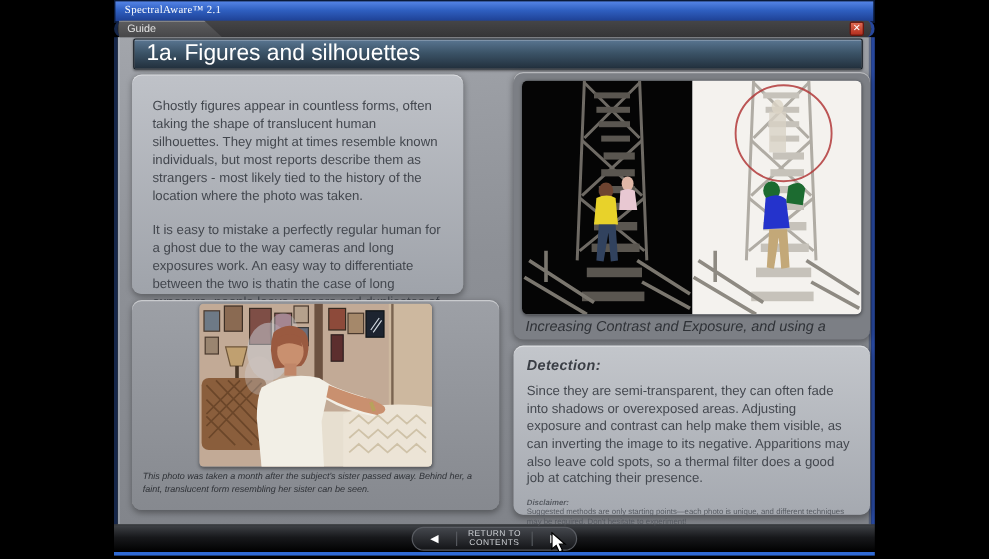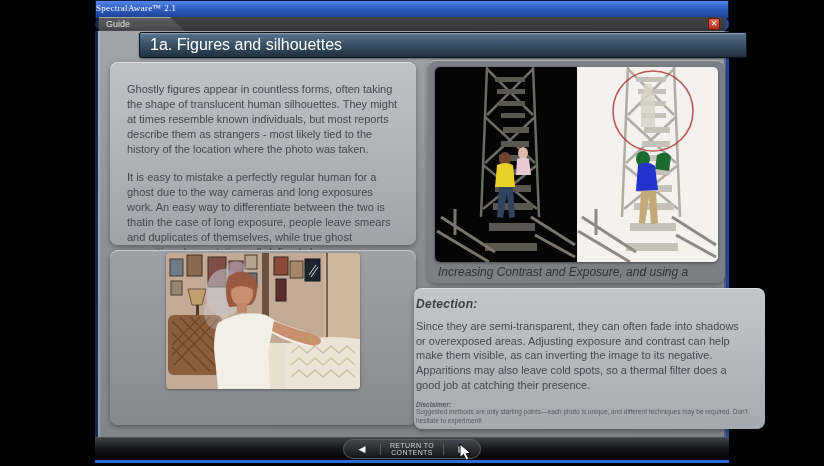--- a/index.html
+++ b/index.html
@@ -6,21 +6,21 @@
   html,body { width:824px; height:466px; background:#000; overflow:hidden;
               font-family:"Liberation Sans", sans-serif; }
 
   #window { position:absolute; left:95px; top:0; width:634px; height:466px; background:#000; }
 
   
   .titlebar { position:absolute; left:0; top:0; width:100%; height:19px;
     background:linear-gradient(#5585e8 0%, #2f5fc0 45%, #1d3f92 100%);
     border:1px solid #0a1a3a; border-bottom:1px solid #102040;
     color:#fff; font-family:"Liberation Serif", serif; font-size:9px;
-    line-height:15px; letter-spacing:.3px; }
+    line-height:15px; padding-left:8px; letter-spacing:.3px; }
 
   
   .tabstrip { position:absolute; left:0; top:17px; width:100%; height:14px;
     background:linear-gradient(#454547,#353537); border-left:3px solid #15264a; border-right:3px solid #27479c;border-radius:7px; }
   .tab-guide { position:absolute; left:1px; top:0; height:14px; width:86px;
     background:linear-gradient(#5c5c5e,#474749);
     clip-path:polygon(0 0, calc(100% - 15px) 0, 100% 100%, 0 100%);
     border-top:1px solid #a8a8a8; color:#e4e4e4; font-size:9px; line-height:13px; padding-left:7px; }
   .close-btn { position:absolute; right:6px; top:1px; width:12px; height:12px; border-radius:2px;
     background:linear-gradient(#e06a52,#b42e1e); border:1px solid #6e150c;
@@ -29,44 +29,44 @@
   
   .content { position:absolute; left:0; top:31px; width:100%; height:406px;
     background:linear-gradient(175deg,#a2a5ab 0%, #8d9096 45%, #7f8288 100%);
     border-left:3px solid #15264a; border-right:3px solid #27479c;
     box-shadow:inset 2px 0 0 rgba(190,200,215,.35), inset -2px 0 0 rgba(20,40,90,.4); }
 
   .header-bar { position:absolute; left:13px; top:1px; width:608px; height:26px;
     background:linear-gradient(#5a7692 0%, #3c5468 45%, #22303d 100%);
     border:1px solid #0d151d; border-radius:2px;
     box-shadow:inset 0 1px 0 rgba(255,255,255,.3), 0 1px 2px rgba(0,0,0,.4);
-    color:#fff; font-size:16px; line-height:24px; padding-left:10px;margin-left:28px; }
+    color:#fff; font-size:19px; line-height:24px; padding-left:10px; }
 
   .panel { position:absolute; border-radius:8px;
     box-shadow:0 2px 5px rgba(0,0,0,.35), inset 0 1px 0 rgba(255,255,255,.45); }
 
-  .text-panel { left:12px; top:31px; width:306px; height:183px;
+  .text-panel { left:12px; top:31px; width:276px; height:183px;
     background:linear-gradient(#bfc2c8,#9fa3aa); padding:20px 17px 0 17px;
     color:#43474e; font-size:11px; line-height:1.36; }
   .text-panel p + p { margin-top:13px; }
 
   .left-photo-panel { left:12px; top:219px; width:306px; height:175px;
     background:linear-gradient(#9da0a6,#86898f); }
   .left-photo { width:194px; height:136px; margin:3px auto 0; border-radius:4px; overflow:hidden;
     box-shadow:0 1px 3px rgba(0,0,0,.4); }
   .left-caption { padding:3px 9px 0 9px; font-size:7.5px; font-style:italic; color:#2e3136; line-height:1.45; }
 
   .right-photo-panel { left:330px; top:29px; width:297px; height:223px;
     background:#7c7f85; overflow:hidden; }
   .right-photo { width:283px; height:195px; margin:7px auto 0; border-radius:5px; overflow:hidden;
     box-shadow:0 1px 3px rgba(0,0,0,.45); }
   .right-caption { padding:2px 10px 0 10px; font-size:12px; font-style:italic; color:#2f3237; line-height:1.4; }
 
-  .detection-panel { left:316px; top:257px; width:351px; height:141px;
-    background:linear-gradient(#c3c6cb,#a5a9b0); padding:9px 14px 0 2px; color:#44484f; }
+  .detection-panel { left:330px; top:257px; width:297px; height:141px;
+    background:linear-gradient(#c3c6cb,#a5a9b0); padding:9px 14px 0 11px; color:#44484f; }
   .detection-title { font-size:12px; font-style:italic; font-weight:bold; color:#3a3e45; letter-spacing:.3px; }
   .detection-body { margin-top:8px; font-size:11px; line-height:1.33; }
   .disclaimer-title { margin-top:9px; font-size:6.5px; font-style:italic; font-weight:bold; color:#565a61; }
   .disclaimer-body { font-size:6.5px; color:#565a61; line-height:1.35; }
 
   
   .footer { position:absolute; left:0; top:437px; width:100%; height:23px;
     background:linear-gradient(#3d4045 0%, #17181b 45%, #000 100%); border-top:1px solid #4e5156; }
   .nav-pill { position:absolute; left:248px; top:1px; width:138px; height:20px; border-radius:10px;
     background:linear-gradient(#43464c,#141518); border:1px solid #595c62;
@@ -150,20 +150,21 @@
           <path d="M62 24 q12 -10 24 -2 q6 4 5 16 q-1 10 -6 14 l-22 2 q-6 -16 -1 -30" fill="#9a5a40"></path>
           <ellipse cx="76" cy="40" rx="11" ry="13" fill="#c9906f"></ellipse>
           <path d="M64 30 q10 -8 20 -2 l2 8 q-12 -6 -20 0 z" fill="#9a5a40"></path>
           <rect x="71" y="50" width="10" height="10" fill="#c08668"></rect>
           <path d="M52 70 q22 -14 48 -8 l10 6 q8 4 28 10 l12 6 -4 10 q-24 -4 -40 -14 l-4 18 2 38 -52 0 -4 -40 q0 -18 4 -26" fill="#f2efe6"></path>
           <path d="M108 68 q20 8 36 12 l8 4 -3 9 q-22 -4 -43 -15 z" fill="#c9906f"></path>
           <ellipse cx="150" cy="88" rx="5" ry="4" fill="#c9906f"></ellipse>
           <rect x="143" y="82" width="3" height="8" fill="#b8a25c" transform="rotate(-20 144 86)"></rect>
         </svg>
       </div>
+      <div class="left-caption">This photo was taken a month after the subject's sister passed away. Behind her, a faint, translucent form resembling her sister can be seen.</div>
     </div>
 
     <div class="panel right-photo-panel">
       <div class="right-photo">
         <svg width="283" height="195" viewBox="0 0 283 195">
 
           <rect width="142" height="195" fill="#050505"></rect>
           <g stroke="#6e6a64" stroke-width="2.5" fill="none">
             <path d="M52 0 L46 150 M98 0 L104 150"></path>
             <path d="M52 2 L98 48 M98 2 L52 48 M50 50 L100 96 M100 50 L50 96"></path>

